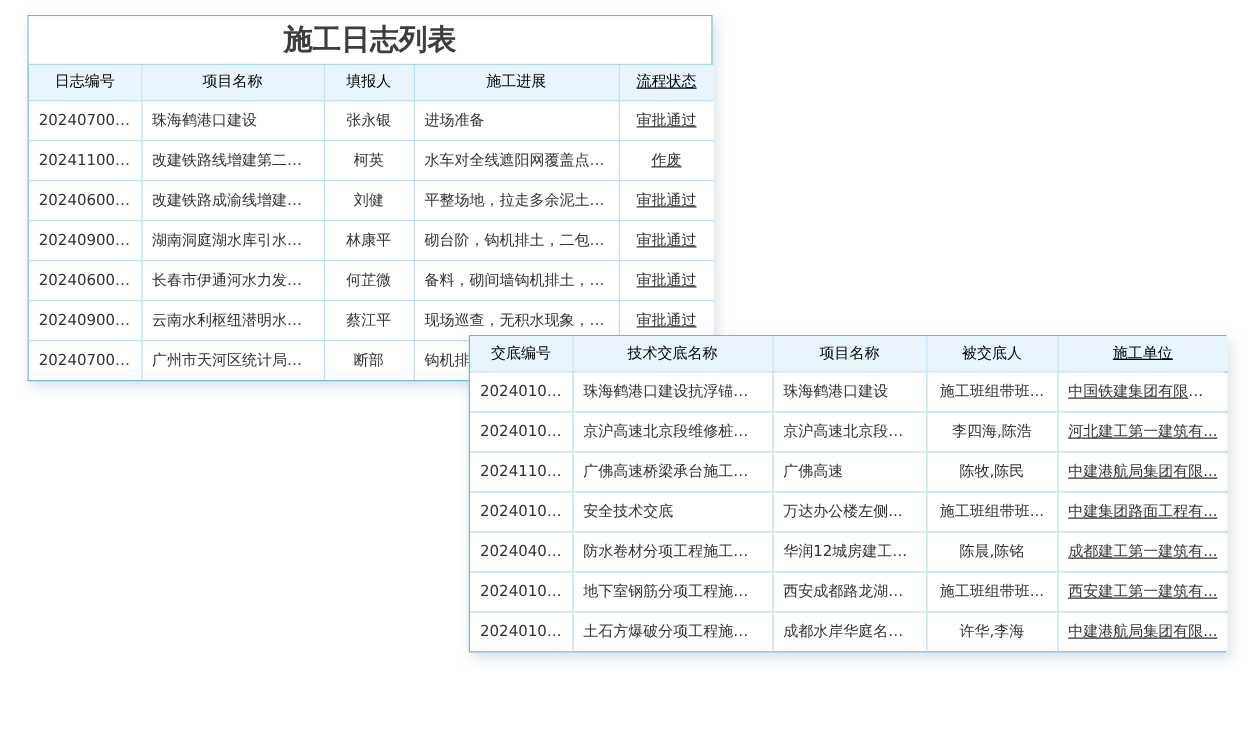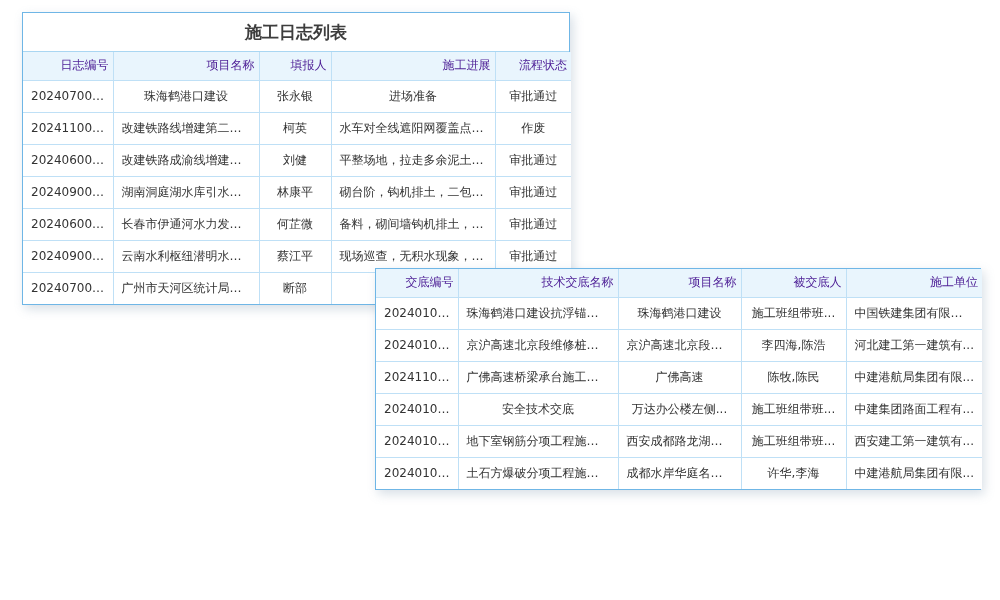--- a/index.html
+++ b/index.html
@@ -14,56 +14,56 @@
     position: absolute;
     background: #ffffff;
     border: 1px solid #6fb6e6;
     box-shadow: 3px 4px 10px rgba(110, 140, 165, 0.28);
   }
   #log-panel { left: 22px; top: 12px; width: 548px; z-index: 1; }
   #disclosure-panel { left: 375px; top: 268px; width: 606px; z-index: 2; }
   .panel-title {
     height: 39px; line-height: 39px;
     text-align: center;
-    font-size: 17px; font-weight: bold;
+    font-size: 23px; font-weight: bold;
     color: #3d3d3d;
     background: #ffffff;
     border-bottom: 1px solid #a9d6f2;
   }
   table.grid {
     width: 100%;
     border-collapse: collapse;
     table-layout: fixed;
   }
   .grid th {
     height: 28px;
     background: #e9f5fd;
     font-size: 12px;
     font-weight: normal;
-    color: #4c1d95;
-    text-align: right;
+    color: #000000;
+    text-align: center;
     border: 1px solid #bfe0f6;
     border-top: none;
     padding: 0 4px;
     overflow: hidden; white-space: nowrap;
   }
   .grid td {
     height: 32px;
     font-size: 12px;
     color: #333333;
     border: 1px solid #bfe0f6;
     padding: 0 8px;
     overflow: hidden; white-space: nowrap; text-overflow: ellipsis;
     background: #ffffff;
   }
   .grid th:first-child, .grid td:first-child { border-left: none; }
-  .grid th:last-child,  .grid td:last-child  { border-right: none; }
+  .grid th:last-child,  .grid td:last-child  { border-right: none; text-decoration: underline; }
   .grid tbody tr:last-child td { border-bottom: none; }
   .cell-center { text-align: center; }
-  .cell-left   { text-align: center; }
+  .cell-left   { text-align: left; }
   .cell-link   { color: #2a80ca; cursor: pointer; }
   .st-approved { color: #18a034; text-align: center; }
   .st-void     { color: #a21fc0; margin-left: 45px; }
 </style>
 </head>
 <body>
 
 <div class="panel" id="log-panel">
   <div class="panel-title">施工日志列表</div>
   <table class="grid">
@@ -178,20 +178,27 @@
           <td class="cell-center">中建港航局集团有限...</td>
         </tr>
         <tr>
           <td class="cell-link cell-center">2024010003</td>
           <td class="cell-link cell-left">安全技术交底</td>
           <td class="cell-link cell-left">万达办公楼左侧...</td>
           <td class="cell-center">施工班组带班...</td>
           <td class="cell-center">中建集团路面工程有...</td>
         </tr>
         <tr>
+          <td class="cell-link cell-center">2024040001</td>
+          <td class="cell-link cell-left">防水卷材分项工程施工技...</td>
+          <td class="cell-link cell-left">华润12城房建工程...</td>
+          <td class="cell-center">陈晨,陈铭</td>
+          <td class="cell-center">成都建工第一建筑有...</td>
+        </tr>
+        <tr>
           <td class="cell-link cell-center">2024010002</td>
           <td class="cell-link cell-left">地下室钢筋分项工程施工...</td>
           <td class="cell-link cell-left">西安成都路龙湖上...</td>
           <td class="cell-center">施工班组带班...</td>
           <td class="cell-center">西安建工第一建筑有...</td>
         </tr>
         <tr>
           <td class="cell-link cell-center">2024010002</td>
           <td class="cell-link cell-left">土石方爆破分项工程施工...</td>
           <td class="cell-link cell-left">成都水岸华庭名苑...</td>

